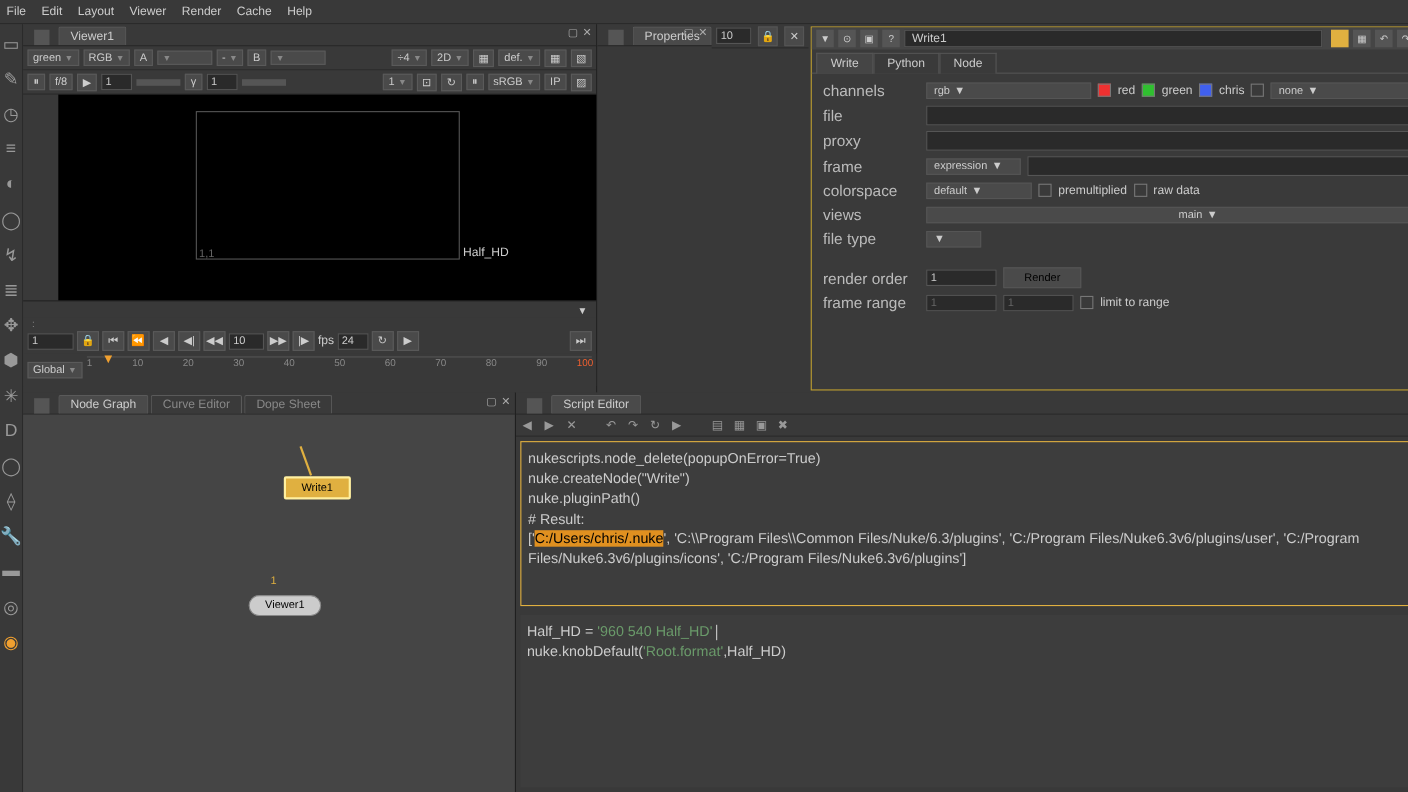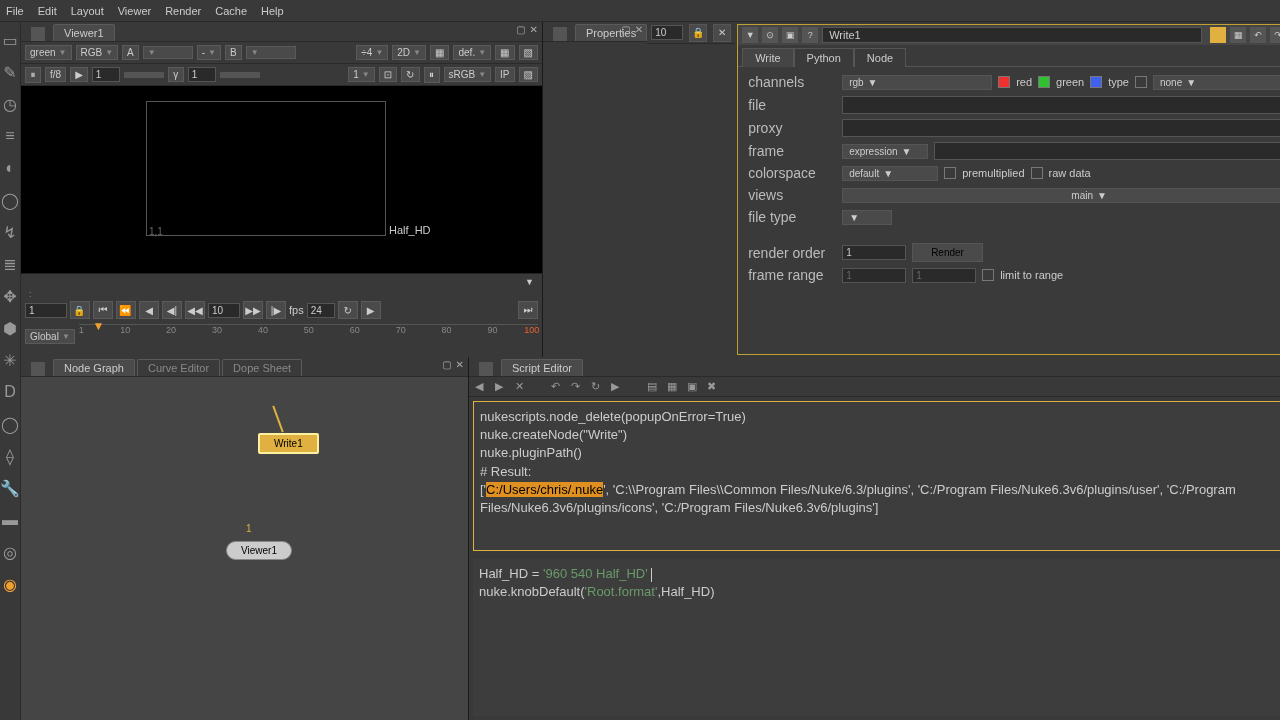--- a/index.html
+++ b/index.html
@@ -17,21 +17,21 @@
 .tabstrip .grip{width:14px;height:14px;background:#555;margin-right:6px;}
 .tab { background:#4a4a4a; padding:2px 10px; border:1px solid #5a5a5a; border-bottom:none; border-radius:2px 2px 0 0; font-size:11px;}
 .tab.inactive { background:#3a3a3a; color:#888;}
 .pane-ctrl { position:absolute; right:4px; top:2px; display:flex; gap:4px; color:#aaa; font-size:10px;}
 .pane-ctrl span{cursor:pointer;}
 .viewer-bar { height:22px; background:#393939; border-bottom:1px solid #2a2a2a; display:flex; align-items:center; padding:0 4px; gap:4px;}
 .viewer-bar2 { height:22px; background:#393939; border-bottom:1px solid #2a2a2a; display:flex; align-items:center; padding:0 4px; gap:4px;}
 .dd { background:#4a4a4a; border:1px solid #5a5a5a; padding:1px 4px; font-size:10px; display:flex; align-items:center; gap:3px; color:#ccc;}
 .dd .arr{font-size:8px;color:#888;}
 .btn-sm { background:#4a4a4a; border:1px solid #5a5a5a; padding:1px 4px; font-size:10px; min-width:16px; text-align:center; color:#ccc;}
-.viewport { flex:1; background:#000; position:relative;}
+.viewport { flex:1; background:#000; position:relative;margin-left:32px;}
 .viewport .frame { position:absolute; left:125px; top:15px; width:240px; height:135px; border:1px solid #555;}
 .viewport .coords { position:absolute; left:128px; top:140px; color:#666; font-size:10px;}
 .viewport .fmt { position:absolute; left:368px; top:138px; color:#ccc; font-size:11px;}
 .v-drop{height:16px;background:#393939;border-top:1px solid #222;display:flex;justify-content:flex-end;padding-right:8px;align-items:center;}
 .v-drop .arr{font-size:9px;color:#ccc;}
 .timeline { height:68px; background:#393939; display:flex; flex-direction:column;}
 .timeline .tinfo{height:10px;padding-left:8px;font-size:9px;color:#888;}
 .timeline .ctrl { height:22px; display:flex; align-items:center; gap:3px; padding:0 4px;}
 .timeline .ruler { height:30px; position:relative; background:#393939; padding:0 4px;display:flex;align-items:center;gap:4px;}
 .ruler-track{flex:1;height:24px;position:relative;border-top:1px solid #555;}
@@ -281,21 +281,21 @@
               <label>channels</label>
               <div class="sel" style="width:150px">
                   <span>rgb</span>
                   <span class="arr">▼</span>
                 </div>
               <span class="chk on"></span>
                 <span>red</span>
               <span class="chk g"></span>
                 <span>green</span>
               <span class="chk b"></span>
-                <span>type</span>
+                <span>chris</span>
               <span class="chk"></span>
               <div class="sel" style="width:150px">
                   <span>none</span>
                   <span class="arr">▼</span>
                 </div>
               <div class="sqbtn">=</div>
             </div>
             <div class="krow">
               <label>file</label>
               <div class="field wide"></div>

